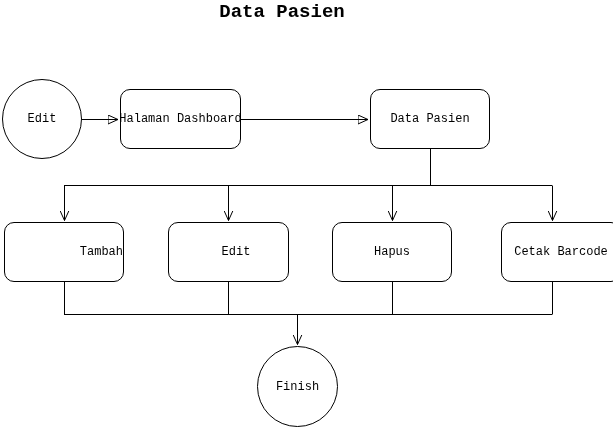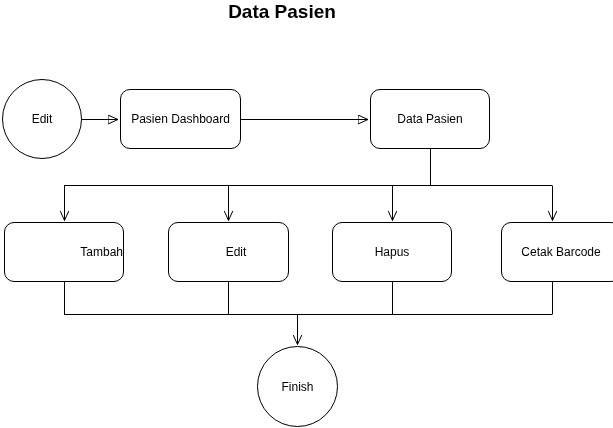--- a/index.html
+++ b/index.html
@@ -11,20 +11,21 @@
     width: 613px;
     height: 428px;
     font-family: "Liberation Sans", sans-serif;
   }
   .canvas {
     position: relative;
     width: 613px;
     height: 428px;
     background: #ffffff;
     overflow: hidden;
+    font-family: Liberation Mono, monospace;
   }
   .edges {
     position: absolute;
     left: 0;
     top: 0;
     width: 613px;
     height: 428px;
   }
   .diagram-title {
     position: absolute;
@@ -103,21 +104,21 @@
     <line x1="297.5" y1="315" x2="297.5" y2="344.5" marker-end="url(#arrow)"></line>
   </svg>
 
   <div class="diagram-title">Data Pasien</div>
 
   <div class="node circle n-start">
     <span>Edit</span>
   </div>
 
   <div class="node rect n-halaman">
-    <span>Pasien Dashboard</span>
+    <span>Halaman Dashboard</span>
   </div>
 
   <div class="node rect n-datapasien">
     <span>Data Pasien</span>
   </div>
 
   <div class="node rect n-tambah">
     <span>Tambah</span>
   </div>
 

